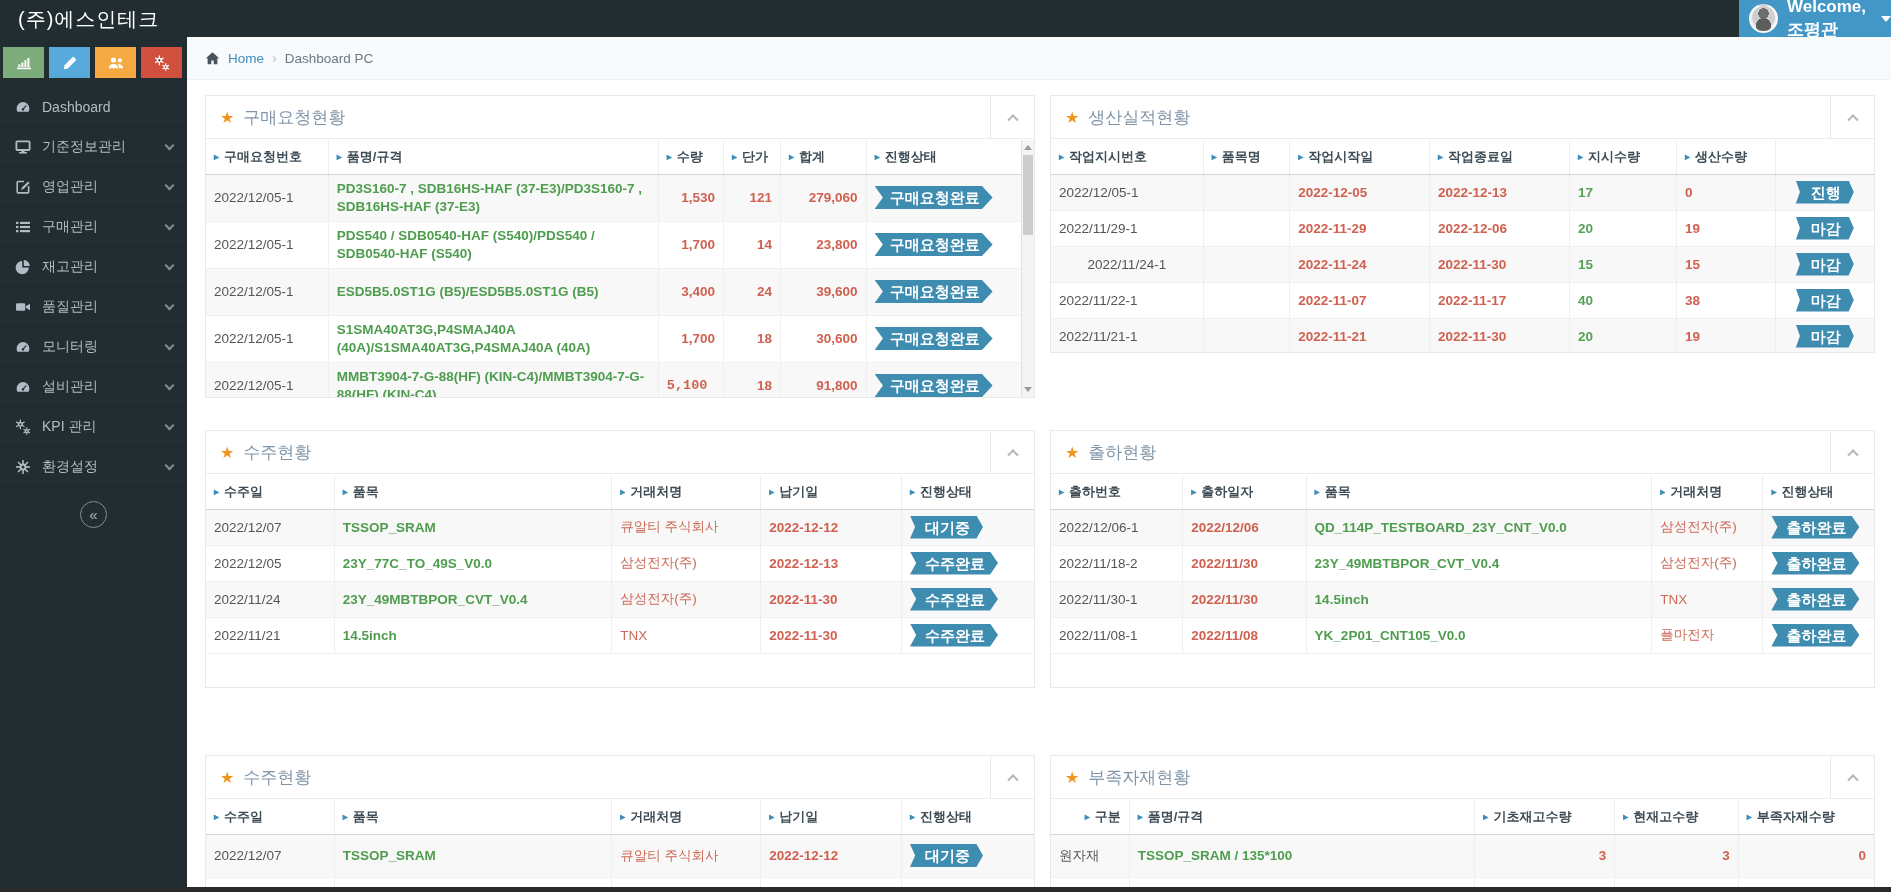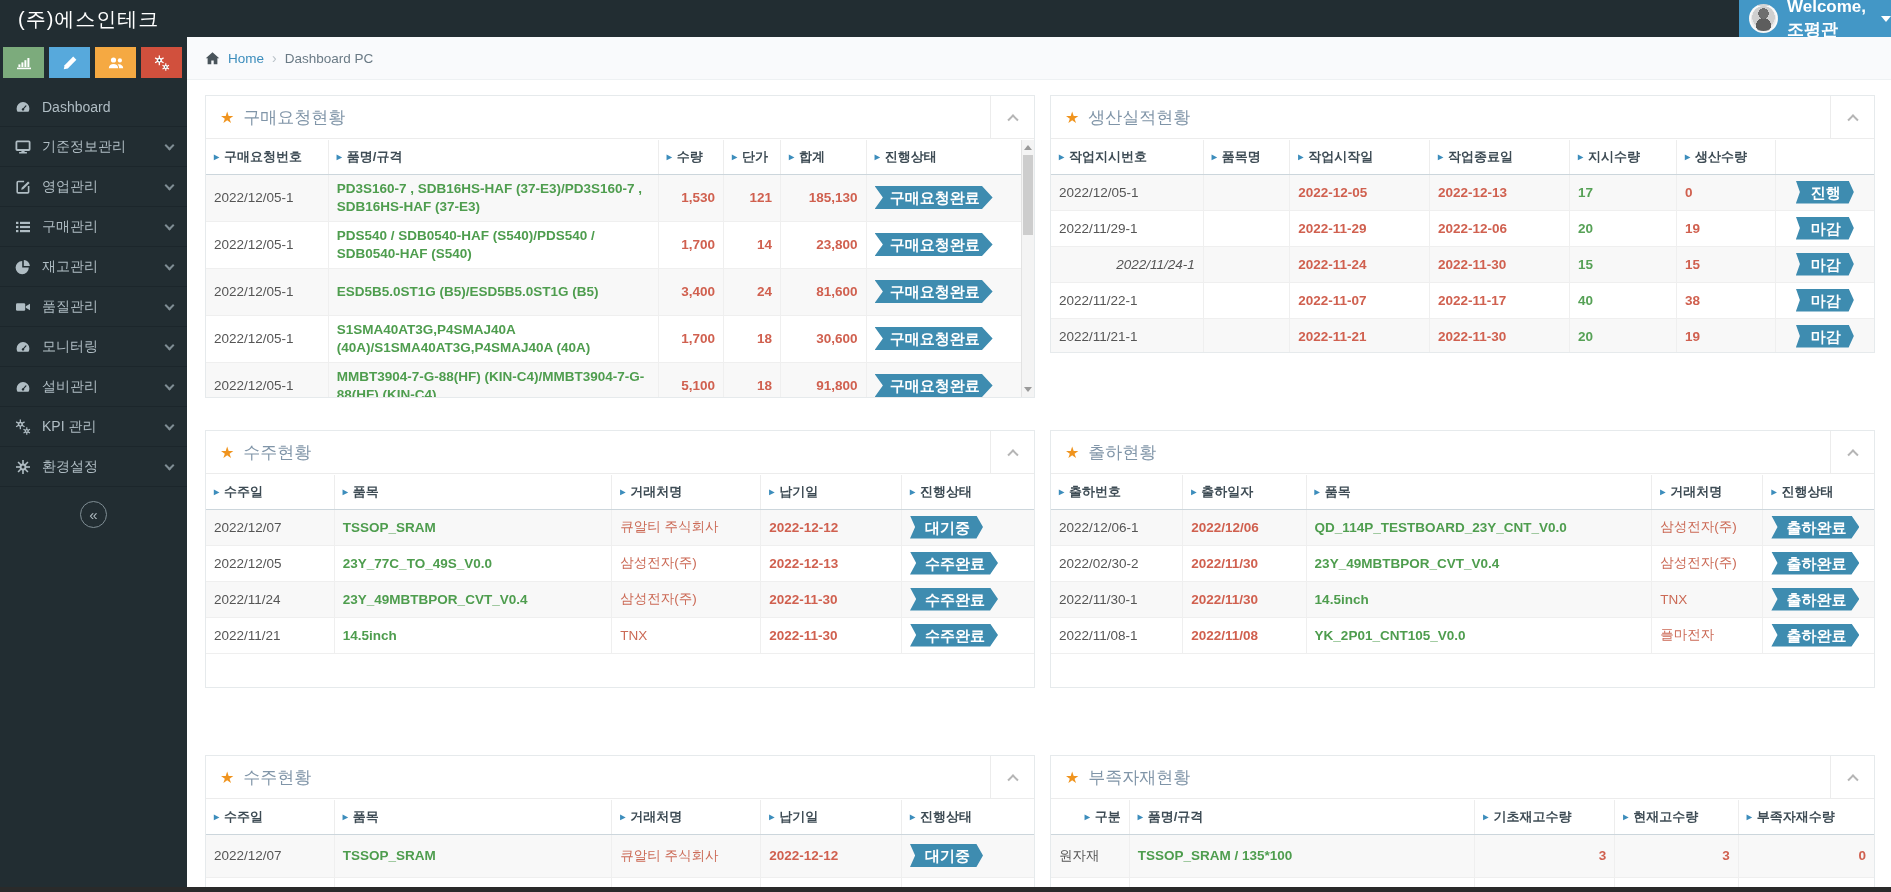--- a/index.html
+++ b/index.html
@@ -335,51 +335,51 @@
             <th style="text-align: left;"><span class="harr"></span>합계</th>
             <th style="text-align: left;"><span class="harr"></span>진행상태</th>
           </tr>
         </thead>
         <tbody>
           <tr>
             <td class="t-plain" style="text-align: left;">2022/12/05-1</td>
             <td class="t-item" style="text-align: left;">PD3S160-7 , SDB16HS-HAF (37-E3)/PD3S160-7 , SDB16HS-HAF (37-E3)</td>
             <td class="t-num-red" style="text-align: right;">1,530</td>
             <td class="t-num-red" style="text-align: right;">121</td>
-            <td class="t-num-red" style="text-align: right;">185,130</td>
+            <td class="t-num-red" style="text-align: right;">279,060</td>
             <td style="text-align: left;"><span class="badge">구매요청완료</span></td>
           </tr>
           <tr>
             <td class="t-plain" style="text-align: left;">2022/12/05-1</td>
             <td class="t-item" style="text-align: left;">PDS540 / SDB0540-HAF (S540)/PDS540 / SDB0540-HAF (S540)</td>
             <td class="t-num-red" style="text-align: right;">1,700</td>
             <td class="t-num-red" style="text-align: right;">14</td>
             <td class="t-num-red" style="text-align: right;">23,800</td>
             <td style="text-align: left;"><span class="badge">구매요청완료</span></td>
           </tr>
           <tr>
             <td class="t-plain" style="text-align: left;">2022/12/05-1</td>
             <td class="t-item" style="text-align: left;">ESD5B5.0ST1G (B5)/ESD5B5.0ST1G (B5)</td>
             <td class="t-num-red" style="text-align: right;">3,400</td>
             <td class="t-num-red" style="text-align: right;">24</td>
-            <td class="t-num-red" style="text-align: right;">81,600</td>
+            <td class="t-num-red" style="text-align: right;">39,600</td>
             <td style="text-align: left;"><span class="badge">구매요청완료</span></td>
           </tr>
           <tr>
             <td class="t-plain" style="text-align: left;">2022/12/05-1</td>
             <td class="t-item" style="text-align: left;">S1SMA40AT3G,P4SMAJ40A (40A)/S1SMA40AT3G,P4SMAJ40A (40A)</td>
             <td class="t-num-red" style="text-align: right;">1,700</td>
             <td class="t-num-red" style="text-align: right;">18</td>
             <td class="t-num-red" style="text-align: right;">30,600</td>
             <td style="text-align: left;"><span class="badge">구매요청완료</span></td>
           </tr>
           <tr>
             <td class="t-plain" style="text-align: left;">2022/12/05-1</td>
             <td class="t-item" style="text-align: left;">MMBT3904-7-G-88(HF) (KIN-C4)/MMBT3904-7-G-88(HF) (KIN-C4)</td>
-            <td class="t-num-red" style="text-align: right;">5,100</td>
+            <td class="t-num-red" style="text-align: left; font-family: Liberation Mono, monospace;">5,100</td>
             <td class="t-num-red" style="text-align: right;">18</td>
             <td class="t-num-red" style="text-align: right;">91,800</td>
             <td style="text-align: left;"><span class="badge">구매요청완료</span></td>
           </tr>
         </tbody>
       </table>
     <div class="vscroll">
       <div class="vs-up"></div>
       <div class="vs-thumb"></div>
       <div class="vs-down"></div>
@@ -430,21 +430,21 @@
           <tr>
             <td class="t-plain" style="text-align: left;">2022/11/29-1</td>
             <td class="t-plain" style="text-align: left;"></td>
             <td class="t-date" style="text-align: left;">2022-11-29</td>
             <td class="t-date" style="text-align: left;">2022-12-06</td>
             <td class="t-num-green" style="text-align: left;">20</td>
             <td class="t-num-red" style="text-align: left;">19</td>
             <td style="text-align: center;"><span class="badge">마감</span></td>
           </tr>
           <tr>
-            <td class="t-plain" style="text-align: right; font-style: italic;">2022/11/24-1</td>
+            <td class="t-plain" style="text-align: center;">2022/11/24-1</td>
             <td class="t-plain" style="text-align: left;"></td>
             <td class="t-date" style="text-align: left;">2022-11-24</td>
             <td class="t-date" style="text-align: left;">2022-11-30</td>
             <td class="t-num-green" style="text-align: left;">15</td>
             <td class="t-num-red" style="text-align: left;">15</td>
             <td style="text-align: center;"><span class="badge">마감</span></td>
           </tr>
           <tr>
             <td class="t-plain" style="text-align: left;">2022/11/22-1</td>
             <td class="t-plain" style="text-align: left;"></td>
@@ -556,21 +556,21 @@
         </thead>
         <tbody>
           <tr>
             <td class="t-plain" style="text-align: left;">2022/12/06-1</td>
             <td class="t-date" style="text-align: left;">2022/12/06</td>
             <td class="t-item" style="text-align: left;">QD_114P_TESTBOARD_23Y_CNT_V0.0</td>
             <td class="t-red" style="text-align: left;">삼성전자(주)</td>
             <td style="text-align: left;"><span class="badge">출하완료</span></td>
           </tr>
           <tr>
-            <td class="t-plain" style="text-align: left;">2022/02/30-2</td>
+            <td class="t-plain" style="text-align: left;">2022/11/18-2</td>
             <td class="t-date" style="text-align: left;">2022/11/30</td>
             <td class="t-item" style="text-align: left;">23Y_49MBTBPOR_CVT_V0.4</td>
             <td class="t-red" style="text-align: left;">삼성전자(주)</td>
             <td style="text-align: left;"><span class="badge">출하완료</span></td>
           </tr>
           <tr>
             <td class="t-plain" style="text-align: left;">2022/11/30-1</td>
             <td class="t-date" style="text-align: left;">2022/11/30</td>
             <td class="t-item" style="text-align: left;">14.5inch</td>
             <td class="t-red" style="text-align: left;">TNX</td>

